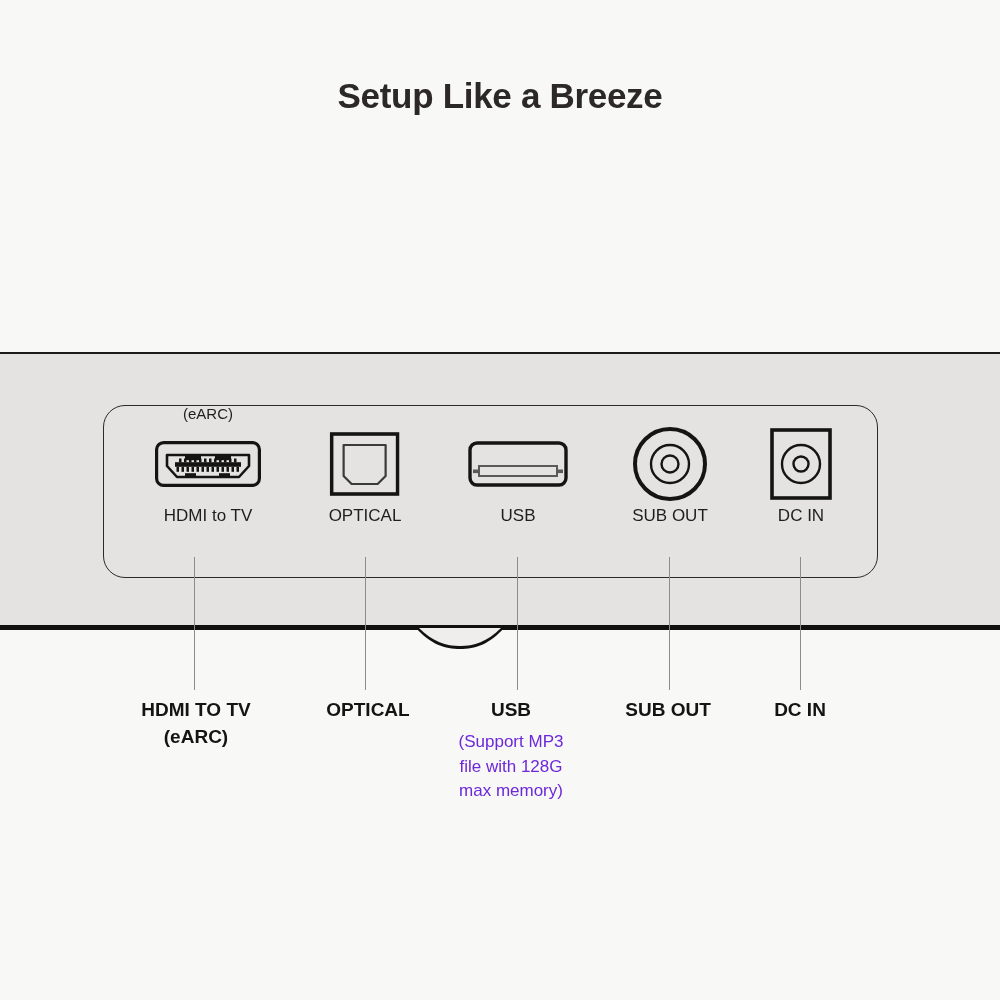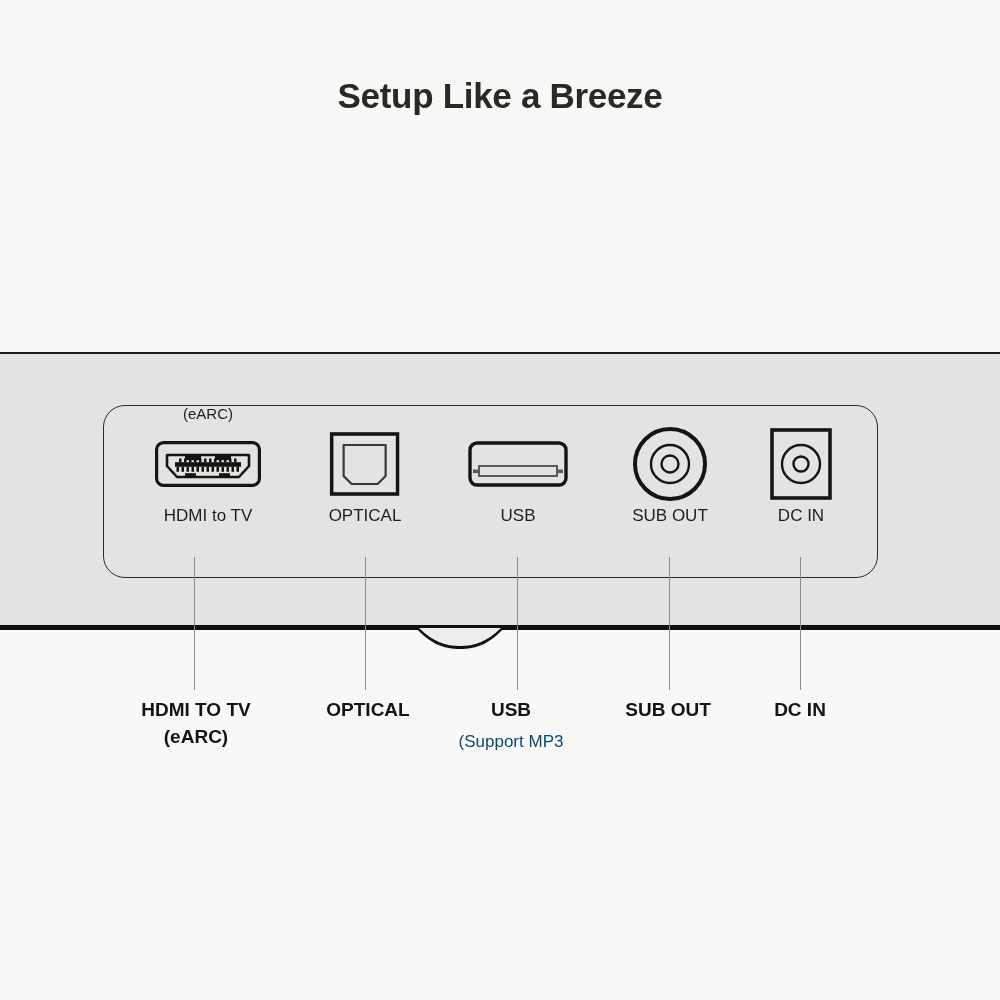--- a/index.html
+++ b/index.html
@@ -91,21 +91,21 @@
   }
   .caption-title {
     font-size:19px;
     font-weight:bold;
     color:#141412;
     line-height:1.42;
     white-space:nowrap;
   }
   .caption-note {
     font-size:17px;
-    color:#0c4a6e;
+    color:#6d28d9;
     line-height:1.45;
     margin-top:6px;
   }
 </style>
 </head>
 <body>
 
 <div id="page-title">Setup Like a Breeze</div>
 
 <div id="soundbar"></div>
@@ -225,20 +225,22 @@
 </div>
 
 <div class="caption" style="left:368px; top:697px; width:200px;">
   <div class="caption-title">OPTICAL</div>
 </div>
 
 <div class="caption" style="left:511px; top:697px; width:180px;">
   <div class="caption-title">USB</div>
   <div class="caption-note">
     <div>(Support MP3</div>
+    <div>file with 128G</div>
+    <div>max memory)</div>
   </div>
 </div>
 
 <div class="caption" style="left:668px; top:697px; width:200px;">
   <div class="caption-title">SUB OUT</div>
 </div>
 
 <div class="caption" style="left:800px; top:697px; width:180px;">
   <div class="caption-title">DC IN</div>
 </div>

